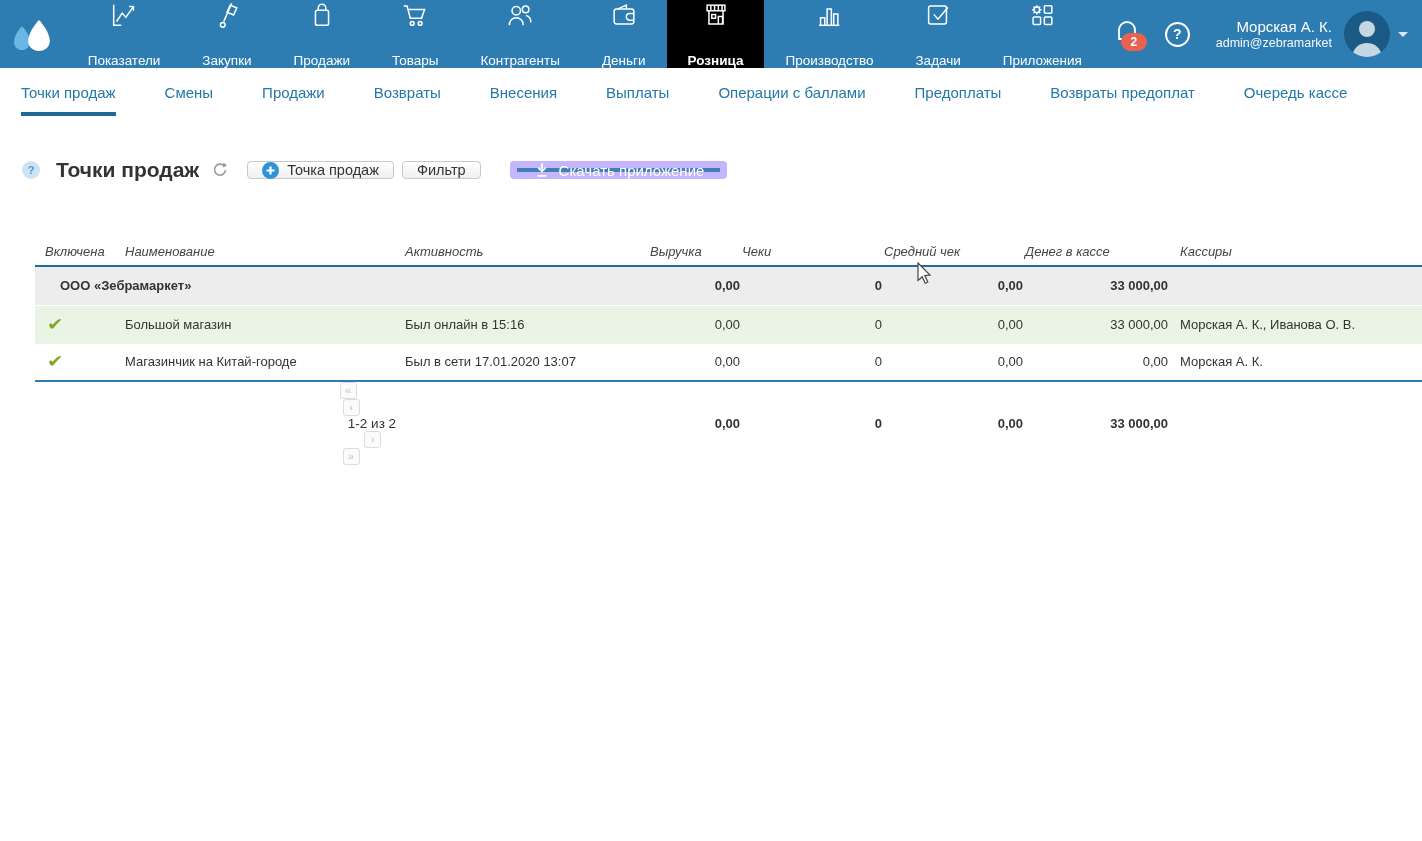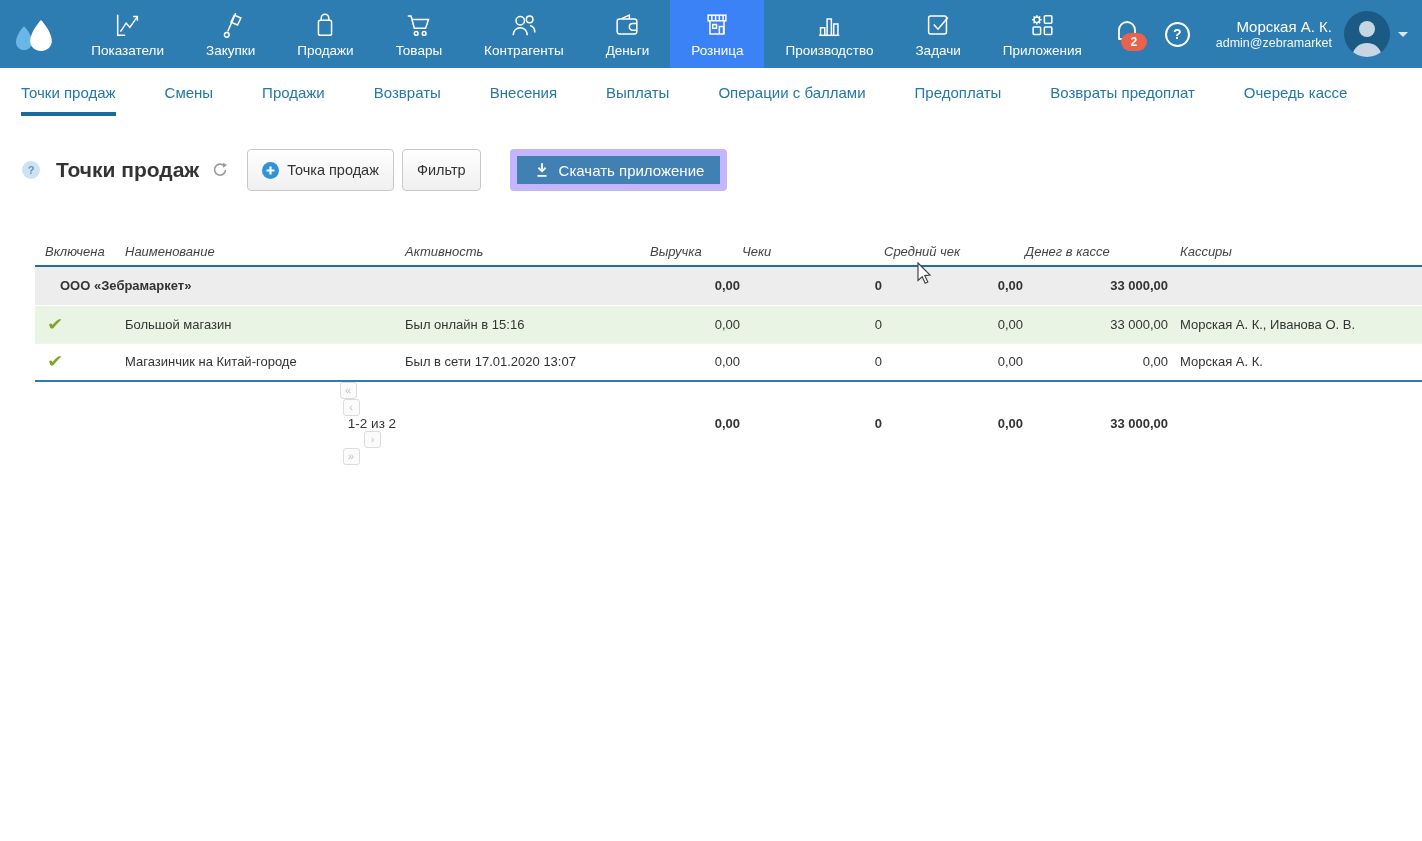--- a/index.html
+++ b/index.html
@@ -24,26 +24,26 @@
     width: 72px;
     display: flex;
     align-items: center;
     justify-content: center;
     cursor: pointer;
   }
   .nav-item {
     display: flex;
     flex-direction: column;
     align-items: center;
-    justify-content: center;
+    justify-content: space-between;
     padding: 0 21px;
     gap: 3px;
     cursor: pointer;
   }
-  .nav-item.active { background: #3b82f6; }
+  .nav-item.active { background: #000000; font-weight: bold; }
   .nav-item svg { display: block; }
   .nav-label {
     color: #fff;
     font-size: 13.5px;
     line-height: 15px;
   }
   .topbar-right {
     margin-left: auto;
     display: flex;
     align-items: center;
@@ -147,21 +147,21 @@
   }
   .title-help::before { content: "?"; }
   .page-title {
     font-size: 21px;
     font-weight: bold;
     color: #333;
     margin-left: 16px;
   }
   .refresh-btn { margin-left: 13px; cursor: pointer; display: flex; align-items: center; }
   .btn {
-    height: 42px;
+    height: 18px;
     display: inline-flex;
     align-items: center;
     gap: 8px;
     padding: 0 14px;
     background: linear-gradient(#ffffff, #f0f0f0);
     border: 1px solid #c8c8c8;
     border-radius: 4px;
     font-size: 14.5px;
     color: #333;
     cursor: pointer;

